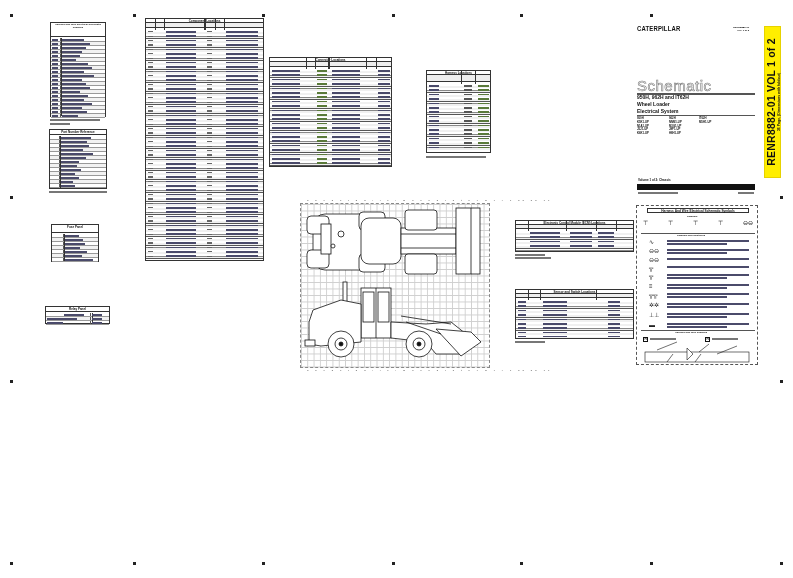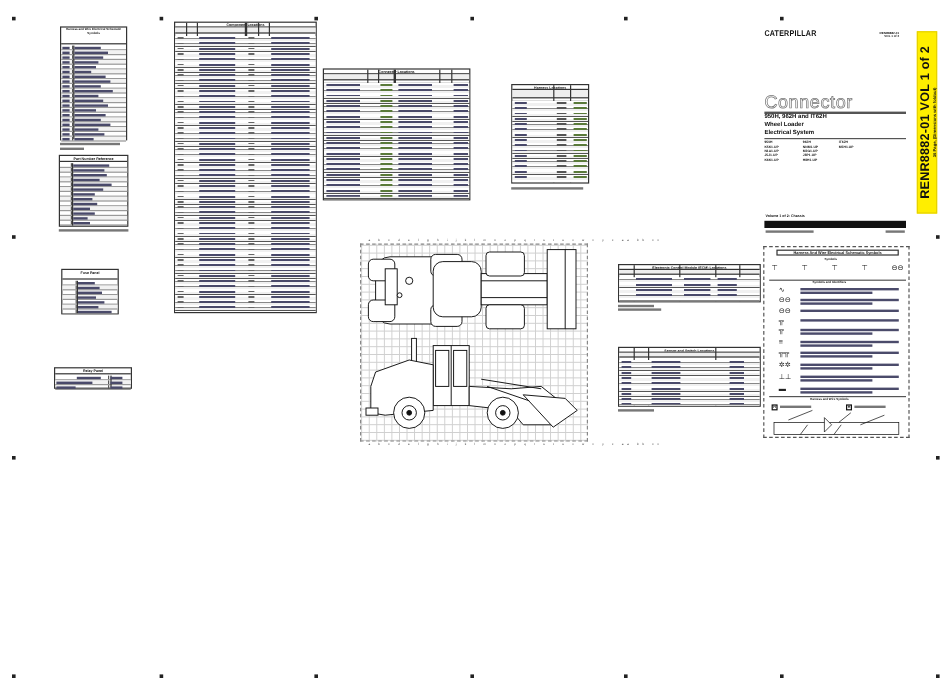--- a/index.html
+++ b/index.html
@@ -534,21 +534,21 @@
     </g>
   </svg>
 </div>
 
 <div class="abs" id="logo">CATERPILLAR</div>
 <div class="abs" id="pubno">
   <div>RENR8882-01</div>
   <div>VOL 1 of 2</div>
 </div>
 
-<div class="abs" id="schem">Connector</div>
+<div class="abs" id="schem">Schematic</div>
 <div class="rule" style="left:637px;top:93px;width:118px;height:1.5px;"></div>
 <div class="abs" id="model">
   <div>950H, 962H and IT62H</div>
   <div>Wheel Loader</div>
   <div style="border-bottom:1px solid #555;width:118px;">Electrical System</div>
 </div>
 <div class="sn" style="left:637px;top:117px;">
   <div>950H</div>
   <div>K5K1-UP</div>
   <div>N1A1-UP</div>

